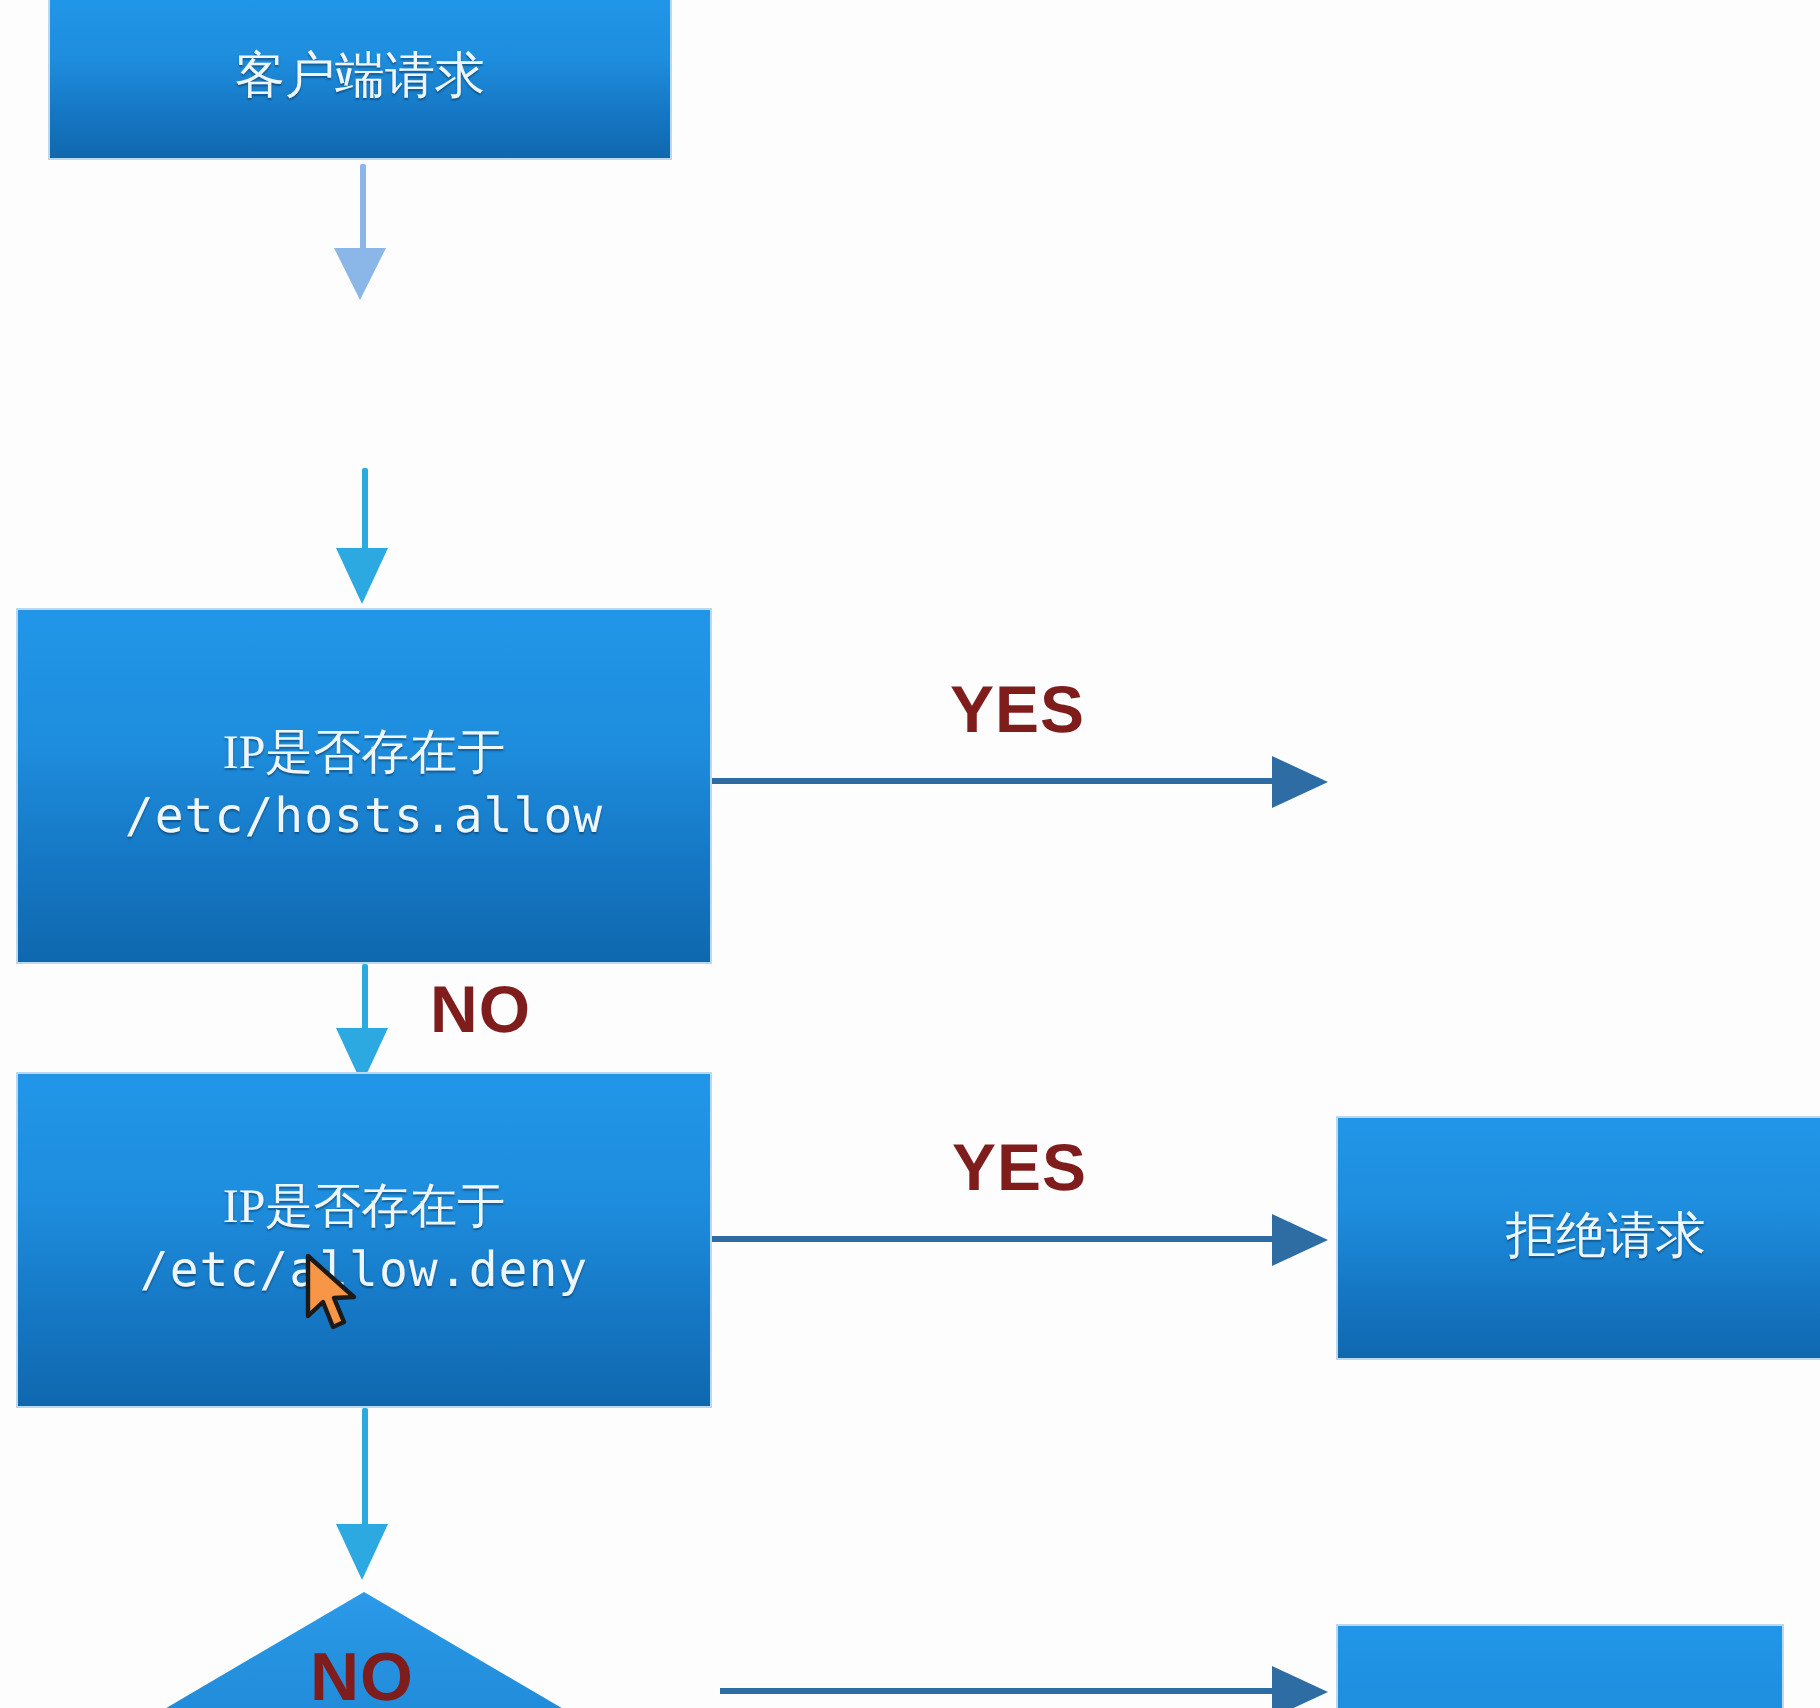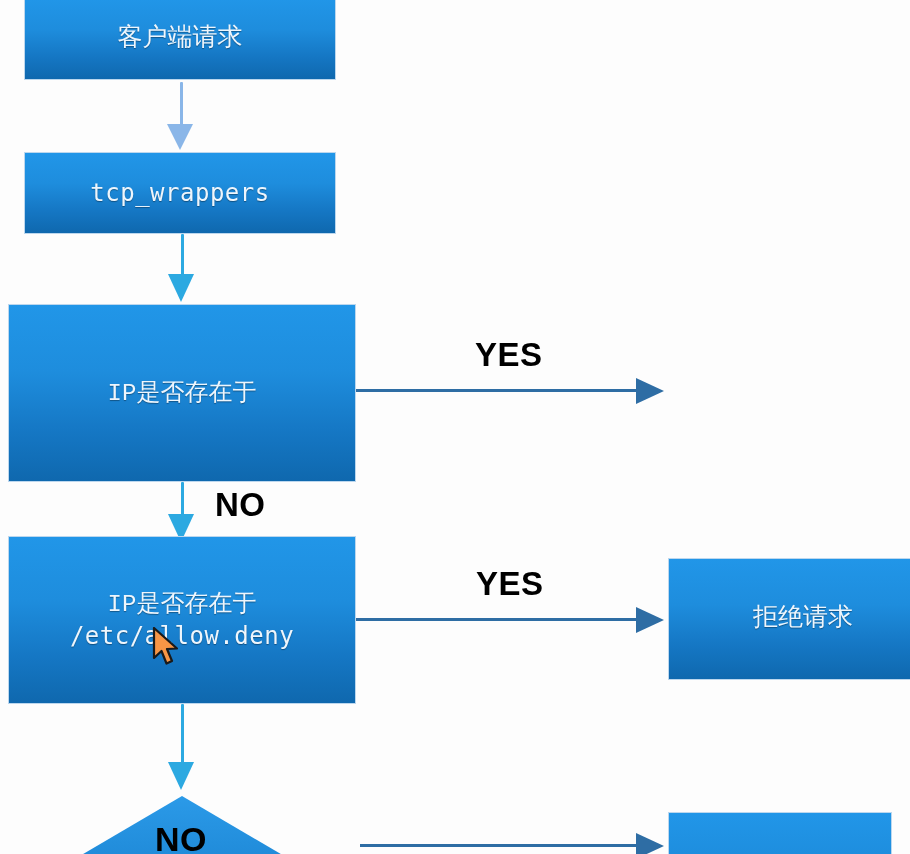--- a/index.html
+++ b/index.html
@@ -28,21 +28,21 @@
     align-items: center;
     justify-content: center;
     text-align: center;
     color: #eef6fd;
     line-height: 1.28;
     text-shadow: 0 1px 1px rgba(0,0,0,0.35);
   }
   .node .txt { display: block; }
 
   .cjk {
-    font-family: Liberation Mono, monospace;
+    font-family: Liberation Serif, serif;
     font-weight: 400;
   }
   .mono {
     font-family: "DejaVu Sans Mono", "Liberation Mono", monospace;
     letter-spacing: 0.5px;
   }
 
   
   #node-client      { left: 24px;  top: -2px;  width: 312px; height: 82px;  font-size: 25px; }
   #node-tcpw        { left: 24px;  top: 152px; width: 312px; height: 82px;  font-size: 24px; }
@@ -94,21 +94,21 @@
     width: 0;
     height: 0;
     border-top: 13px solid transparent;
     border-bottom: 13px solid transparent;
     border-left: 28px solid #2e6da4;
   }
 
   
   .edge-label {
     position: absolute;
-    color: #000000;
+    color: #7f1d1d;
     font-family: "Liberation Sans", sans-serif;
     font-weight: bold;
     font-size: 33px;
     letter-spacing: 0.5px;
     line-height: 1;
     white-space: nowrap;
   }
   #label-yes-1 { left: 475px; top: 338px; }
   #label-yes-2 { left: 476px; top: 567px; }
   #label-no-1  { left: 215px; top: 488px; }
@@ -129,30 +129,28 @@
 
 <div id="canvas">
 
   <div class="node" id="node-client">
     <span class="txt cjk">客户端请求</span>
   </div>
 
   <div class="vline pale" style="left:180px; top:82px; height:44px;"></div>
   <div class="vhead pale-h" style="left:167px; top:124px;"></div>
 
-  <div class="node" id="node-tcpw">
-    <span class="txt mono">tcp_wrappers</span>
-  </div>
 
   <div class="vline cyan" style="left:181px; top:234px; height:42px;"></div>
   <div class="vhead cyan-h" style="left:168px; top:274px;"></div>
 
   <div class="node" id="node-allow">
     <span class="txt">
       <span class="cjk">IP是否存在于</span>
+      <span class="line2 mono">/etc/hosts.allow</span>
     </span>
   </div>
 
   <div class="hline" style="left:356px; top:389px; width:286px;"></div>
   <div class="hhead" style="left:636px; top:378px;"></div>
   <div class="edge-label" id="label-yes-1">YES</div>
 
 
   <div class="vline cyan" style="left:181px; top:482px; height:34px;"></div>
   <div class="vhead cyan-h" style="left:168px; top:514px;"></div>

